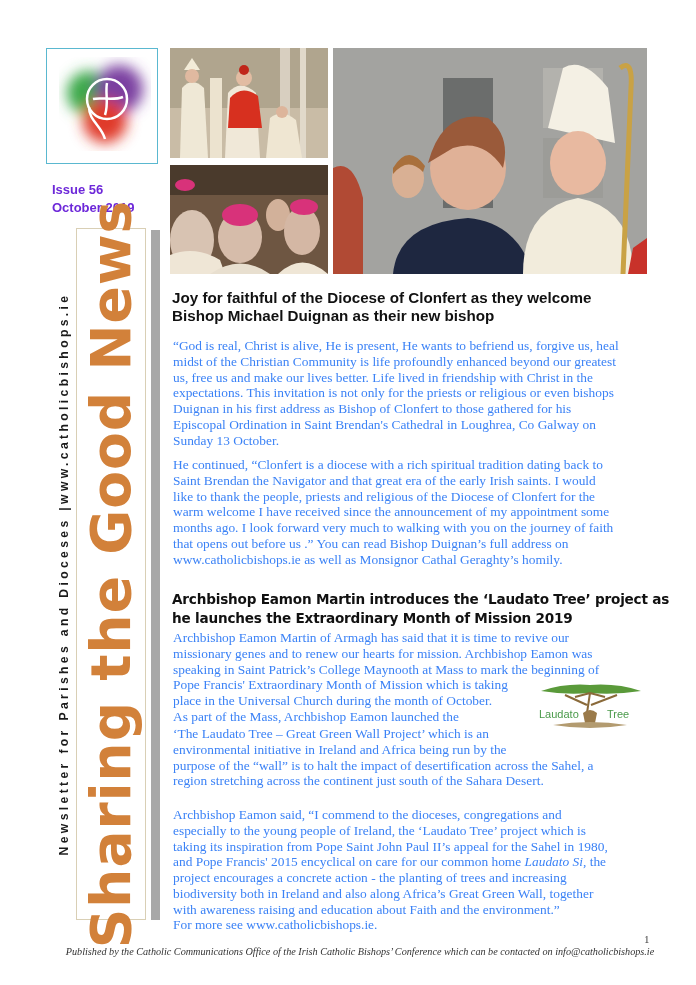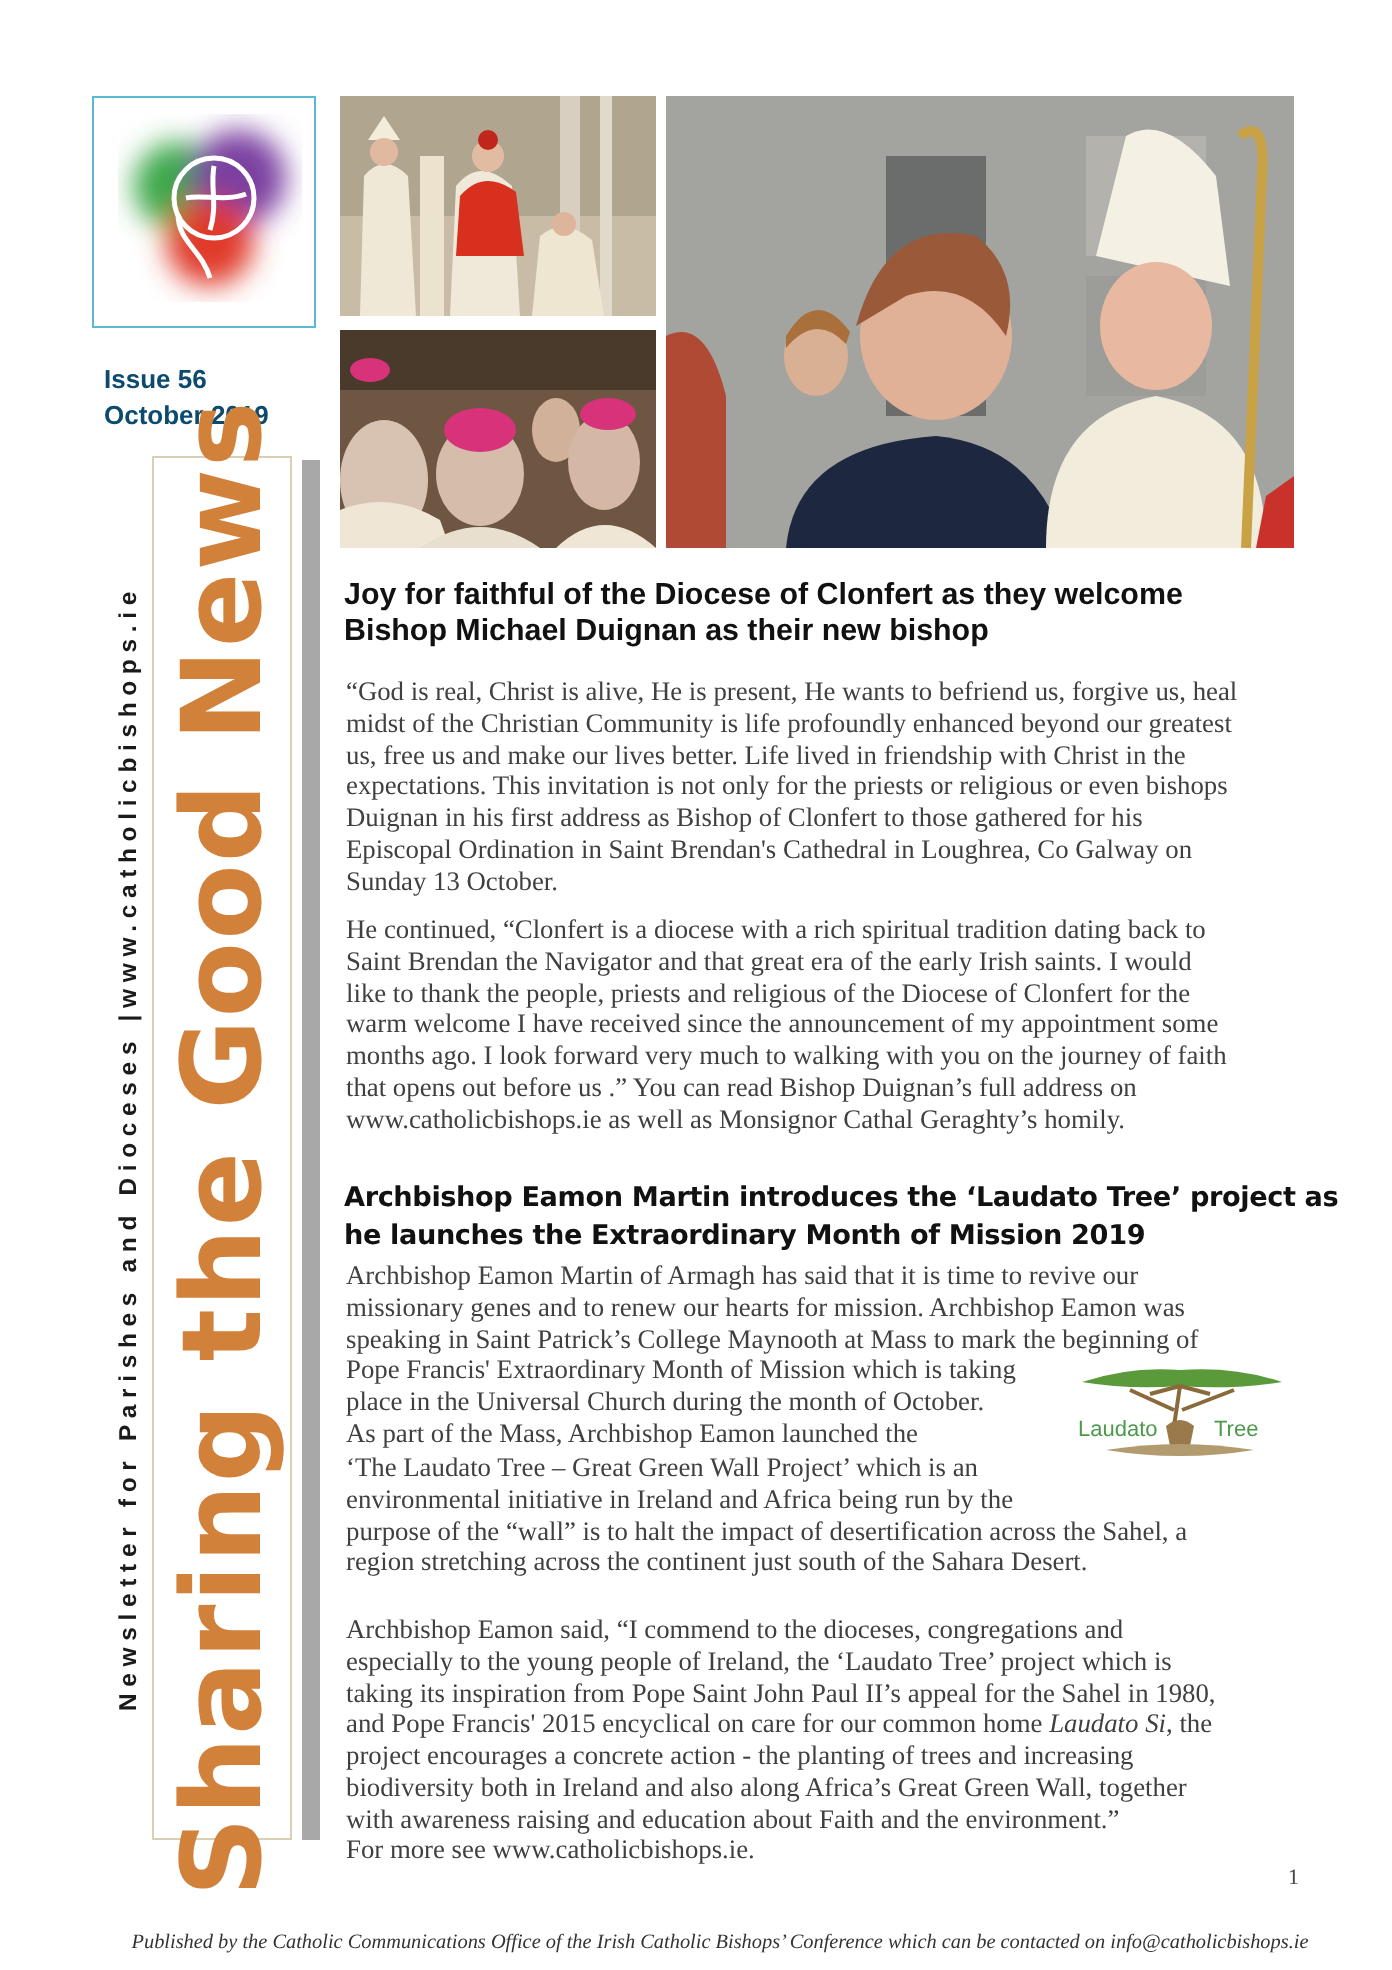--- a/index.html
+++ b/index.html
@@ -3,21 +3,21 @@
 <meta charset="utf-8">
 <style>
   html, body { margin: 0; padding: 0; background: #ffffff; }
   body { width: 696px; height: 985px; position: relative; overflow: hidden; font-family: "Liberation Serif", serif; color: #222; }
   .abs { position: absolute; }
 
   
   #logo-box { left: 46px; top: 48px; width: 112px; height: 116px; border: 1.5px solid #5ab8d0; box-sizing: border-box; background: #fff; }
   #logo-box svg { position: absolute; left: 0; top: 0; }
 
-  .issue { left: 52px; font-family: "Liberation Sans", sans-serif; font-weight: bold; font-size: 13px; color: #0c4a6e; }
+  .issue { left: 52px; font-family: "Liberation Sans", sans-serif; font-weight: bold; font-size: 13px; color: #6d28d9; }
   #issue-number { top: 182px; }
   #issue-date { top: 200px; }
 
   
   #side-subtitle { left: 56px; top: 228px; width: 16px; height: 692px; }
   #side-subtitle span {
     position: absolute; left: 50%; top: 50%;
     transform: translate(-50%, -50%) rotate(-90deg);
     white-space: nowrap; font-family: "Liberation Sans", sans-serif; font-weight: bold;
     font-size: 12.2px; letter-spacing: 3.35px; color: #1a1a1a;
@@ -35,33 +35,33 @@
   .photo { overflow: hidden; }
   #photo-ordination { left: 170px; top: 48px; width: 158px; height: 110px; }
   #photo-bishops { left: 170px; top: 165px; width: 158px; height: 109px; }
   #photo-greeting { left: 333px; top: 48px; width: 314px; height: 226px; }
 
   
   .headline { left: 172px; width: 476px; text-align: left; font-weight: bold; color: #111; }
   #headline-1 { top: 289px; font-family: "Liberation Sans", sans-serif; font-size: 15.2px; line-height: 18px; }
   #headline-2 { top: 574px; font-family: "DejaVu Sans", sans-serif; font-size: 13.6px; line-height: 19px; letter-spacing: -0.2px; margin-top: 16px; }
 
-  .para { left: 173px; width: 476px; font-size: 13.4px; line-height: 15.75px; color: #404040; margin: 0; }
+  .para { left: 173px; width: 476px; font-size: 13.4px; line-height: 15.75px; color: #3b82f6; margin: 0; }
   #article1-p1 { top: 338px; }
   #article1-p2 { top: 457px; }
   #article2-p1 { top: 630px; }
   #article2-p2 { top: 709px; width: 330px; }
   #article2-p3 { top: 726px; }
   #article2-p4 { top: 807px; }
   .line { display: block; white-space: nowrap; }
 
   #laudato-logo { left: 535px; top: 683px; width: 110px; height: 50px; }
 
   #page-number { left: 644px; top: 933px; font-size: 11px; color: #444; }
-  #footer-credit { left: 60px; width: 600px; top: 946px; text-align: center; font-style: italic; font-size: 10.2px; color: #333; font-family: "Liberation Serif", serif; margin-top: 20px; }
+  #footer-credit { left: 60px; width: 600px; top: 946px; text-align: center; font-style: italic; font-size: 10.2px; color: #333; font-family: "Liberation Serif", serif; }
 </style>
 </head>
 <body>
 
 <div id="logo-box" class="abs">
   <svg width="110" height="113" viewBox="0 0 110 113">
     <defs>
       <filter id="blur">
           <feGaussianBlur stdDeviation="7"></feGaussianBlur>
         </filter>

